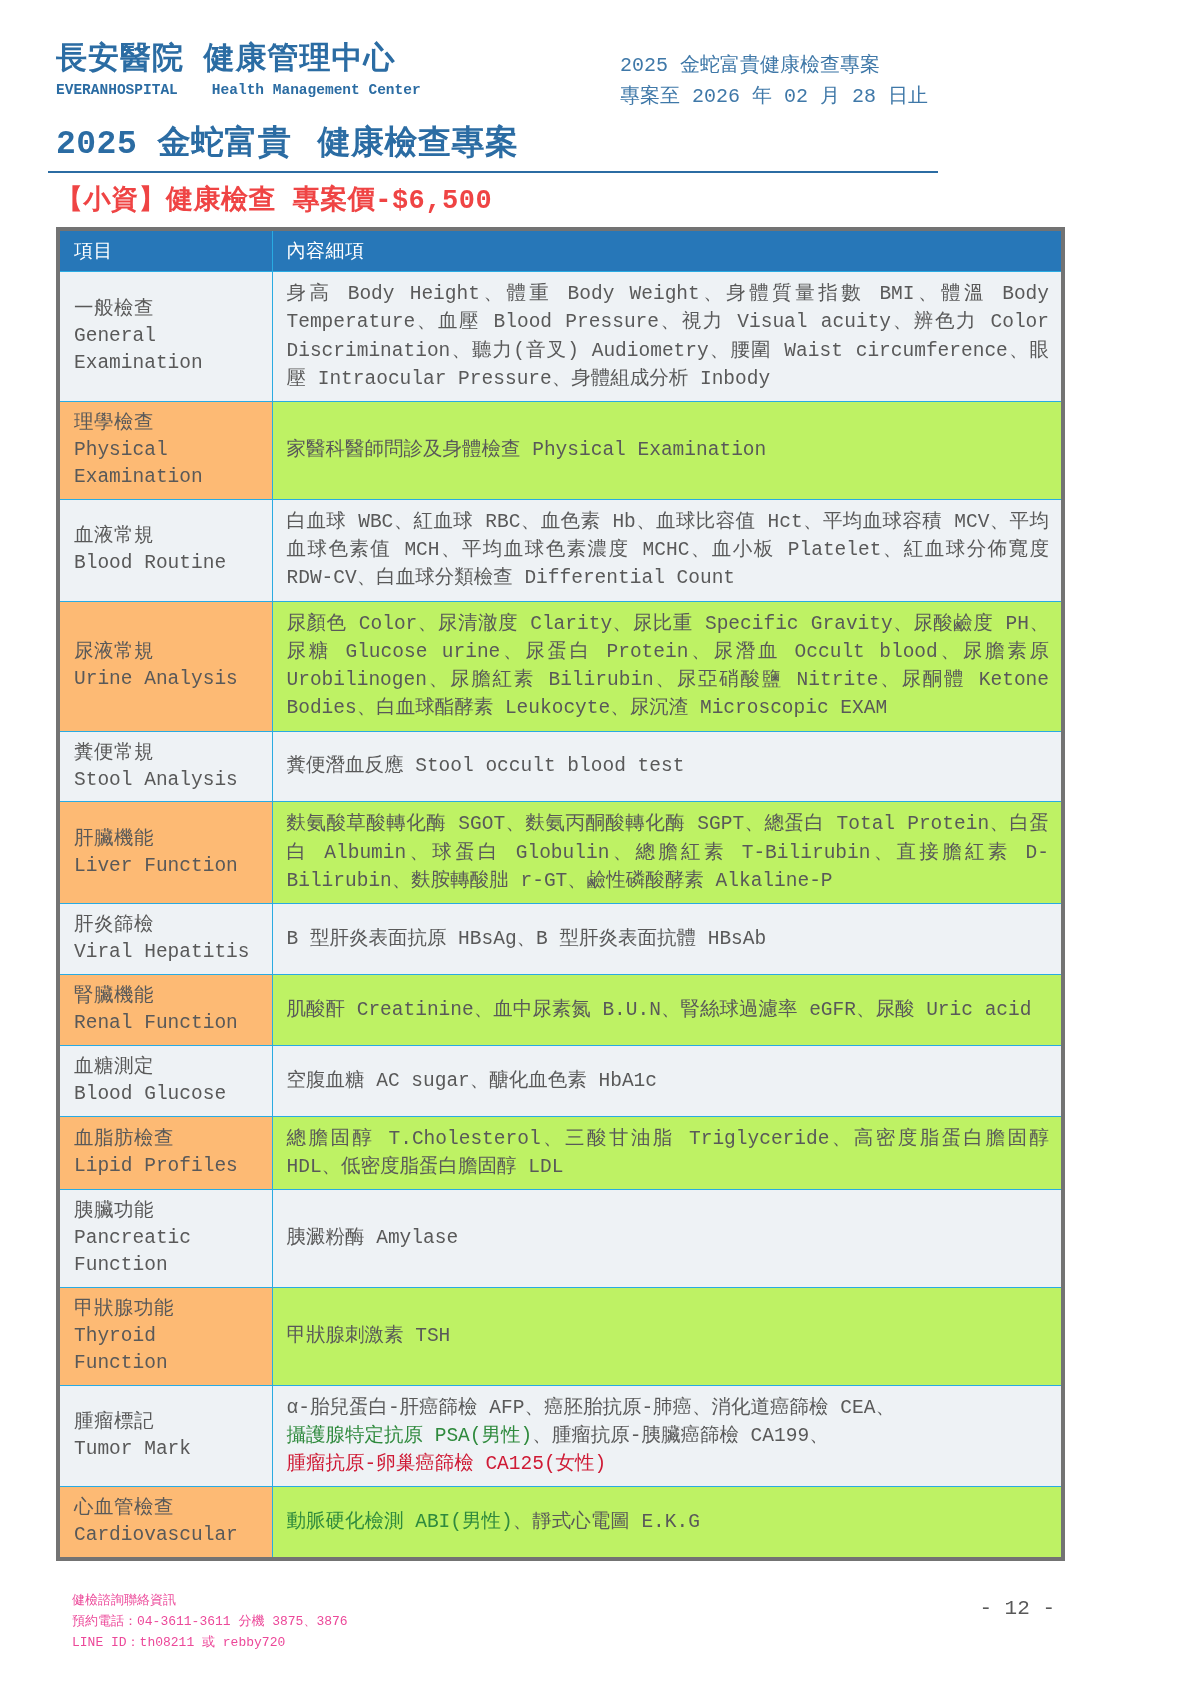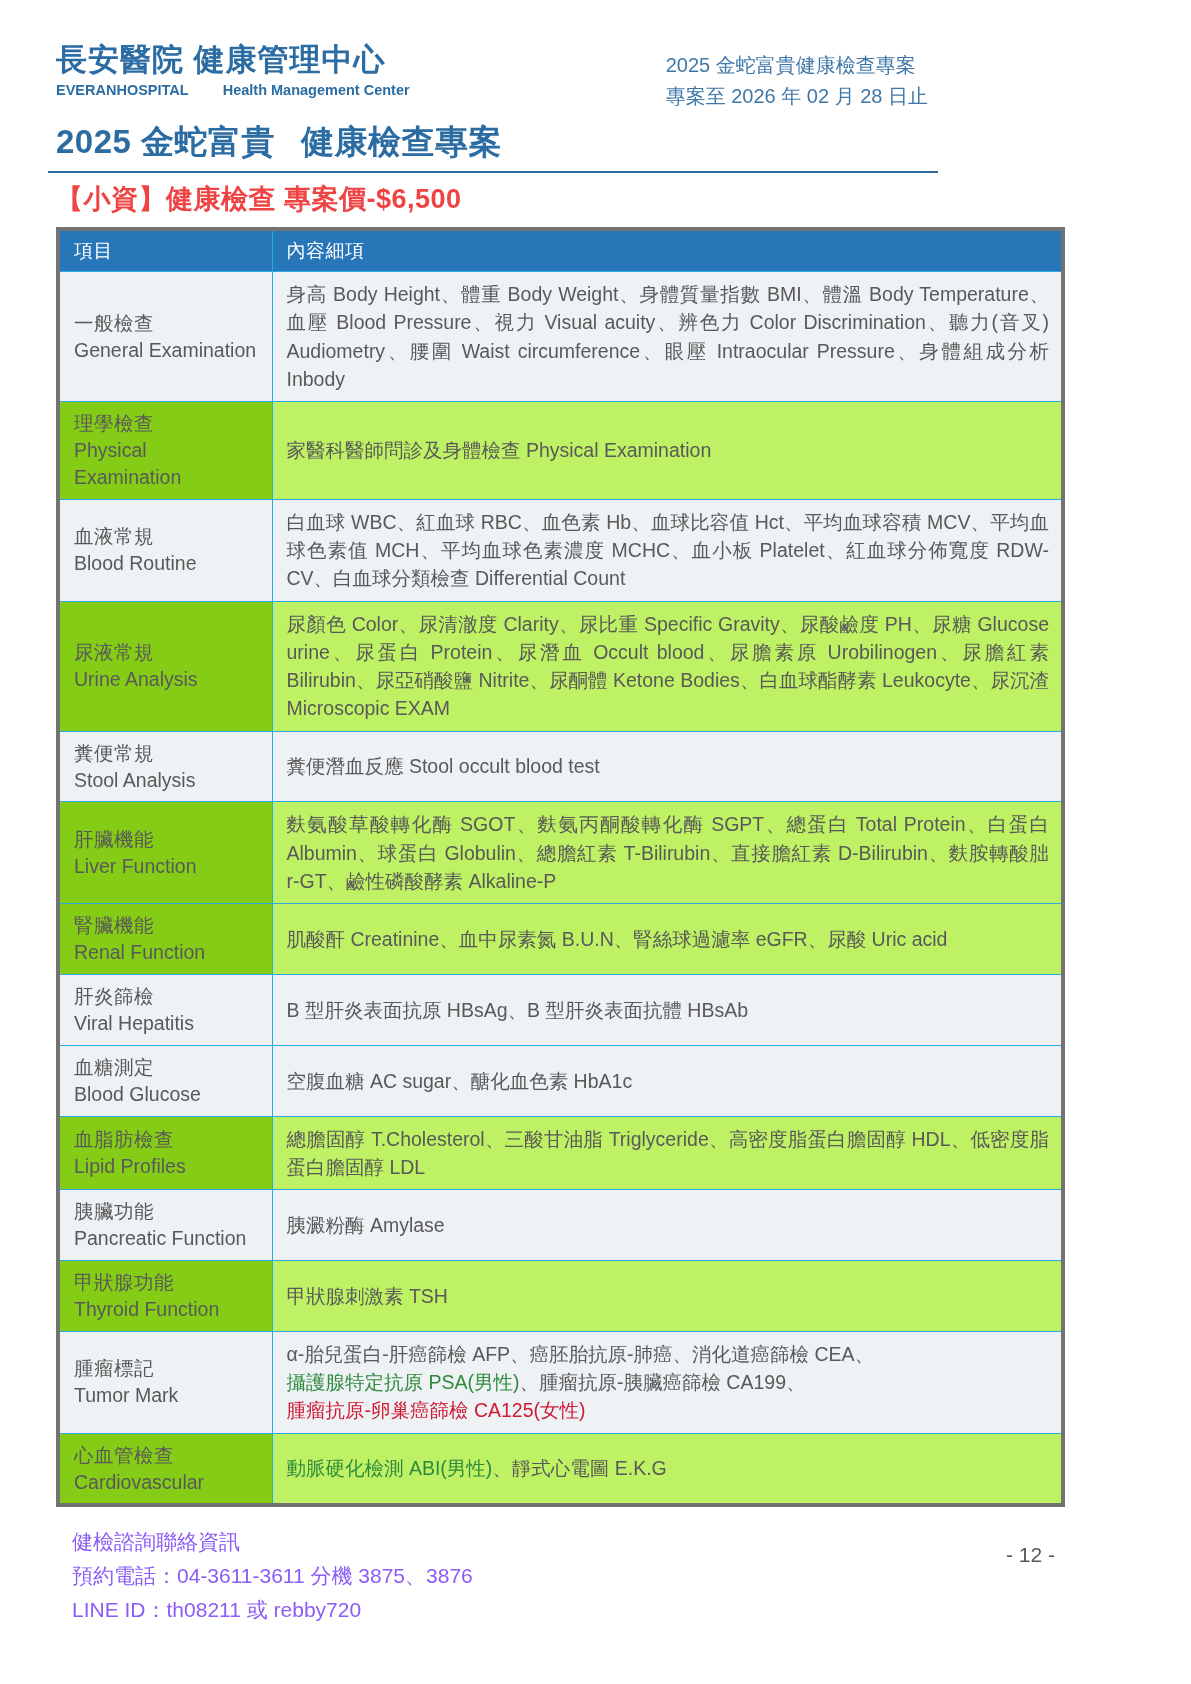--- a/index.html
+++ b/index.html
@@ -14,20 +14,21 @@
     color: #595959;
     position: relative;
     overflow: hidden;
   }
   .page {
     position: relative;
     width: 986px;
     height: 1684px;
     box-sizing: border-box;
     padding: 0 48px;
+    font-family: Liberation Mono, monospace;
   }
 
   
   .header {
     position: relative;
     height: 118px;
   }
   .brand {
     position: absolute;
     left: 8px;
@@ -103,21 +104,21 @@
     font-size: 19px;
     text-align: left;
     padding: 7px 14px;
     height: 36px;
     letter-spacing: 0.5px;
   }
   col.c-item { width: 214px; }
   col.c-detail { width: 791px; }
 
   td.item {
-    background: #84cc16;
+    background: #fdba74;
     padding: 8px 14px;
     font-size: 19.5px;
     line-height: 1.38;
     color: #595959;
   }
   td.item .zh { display: block; letter-spacing: 0.5px; }
   td.item .en { display: block; }
 
   td.detail {
     background: #bef264;
@@ -139,24 +140,24 @@
   .footer {
     position: relative;
     margin-left: 8px;
     margin-top: 14px;
     width: 1005px;
     height: 110px;
   }
   .footer-contact {
     position: absolute;
     left: 16px;
-    top: 4px;
-    font-size: 21px;
+    top: 15px;
+    font-size: 13px;
     line-height: 1.62;
-    color: #8b5cf6;
+    color: #ec4899;
     white-space: nowrap;
   }
   .page-num {
     position: absolute;
     right: 6px;
     top: 22px;
     font-size: 21px;
     color: #595959;
   }
 </style>
@@ -250,36 +251,36 @@
         <td class="item">
           <span class="zh">肝臟機能</span>
           <span class="en">Liver Function</span>
         </td>
         <td class="detail">
           <p>麩氨酸草酸轉化酶 SGOT、麩氨丙酮酸轉化酶 SGPT、總蛋白 Total Protein、白蛋白 Albumin、球蛋白 Globulin、總膽紅素 T-Bilirubin、直接膽紅素 D-Bilirubin、麩胺轉酸胐 r-GT、鹼性磷酸酵素 Alkaline-P</p>
         </td>
       </tr>
 
       <tr>
+        <td class="item alt">
+          <span class="zh">肝炎篩檢</span>
+          <span class="en">Viral Hepatitis</span>
+        </td>
+        <td class="detail alt">
+          <p>B 型肝炎表面抗原 HBsAg、B 型肝炎表面抗體 HBsAb</p>
+        </td>
+      </tr>
+
+      <tr>
         <td class="item">
           <span class="zh">腎臟機能</span>
           <span class="en">Renal Function</span>
         </td>
         <td class="detail">
           <p>肌酸酐 Creatinine、血中尿素氮 B.U.N、腎絲球過濾率 eGFR、尿酸 Uric acid</p>
-        </td>
-      </tr>
-
-      <tr>
-        <td class="item alt">
-          <span class="zh">肝炎篩檢</span>
-          <span class="en">Viral Hepatitis</span>
-        </td>
-        <td class="detail alt">
-          <p>B 型肝炎表面抗原 HBsAg、B 型肝炎表面抗體 HBsAb</p>
         </td>
       </tr>
 
       <tr>
         <td class="item alt">
           <span class="zh">血糖測定</span>
           <span class="en">Blood Glucose</span>
         </td>
         <td class="detail alt">
           <p>空腹血糖 AC sugar、醣化血色素 HbA1c</p>

